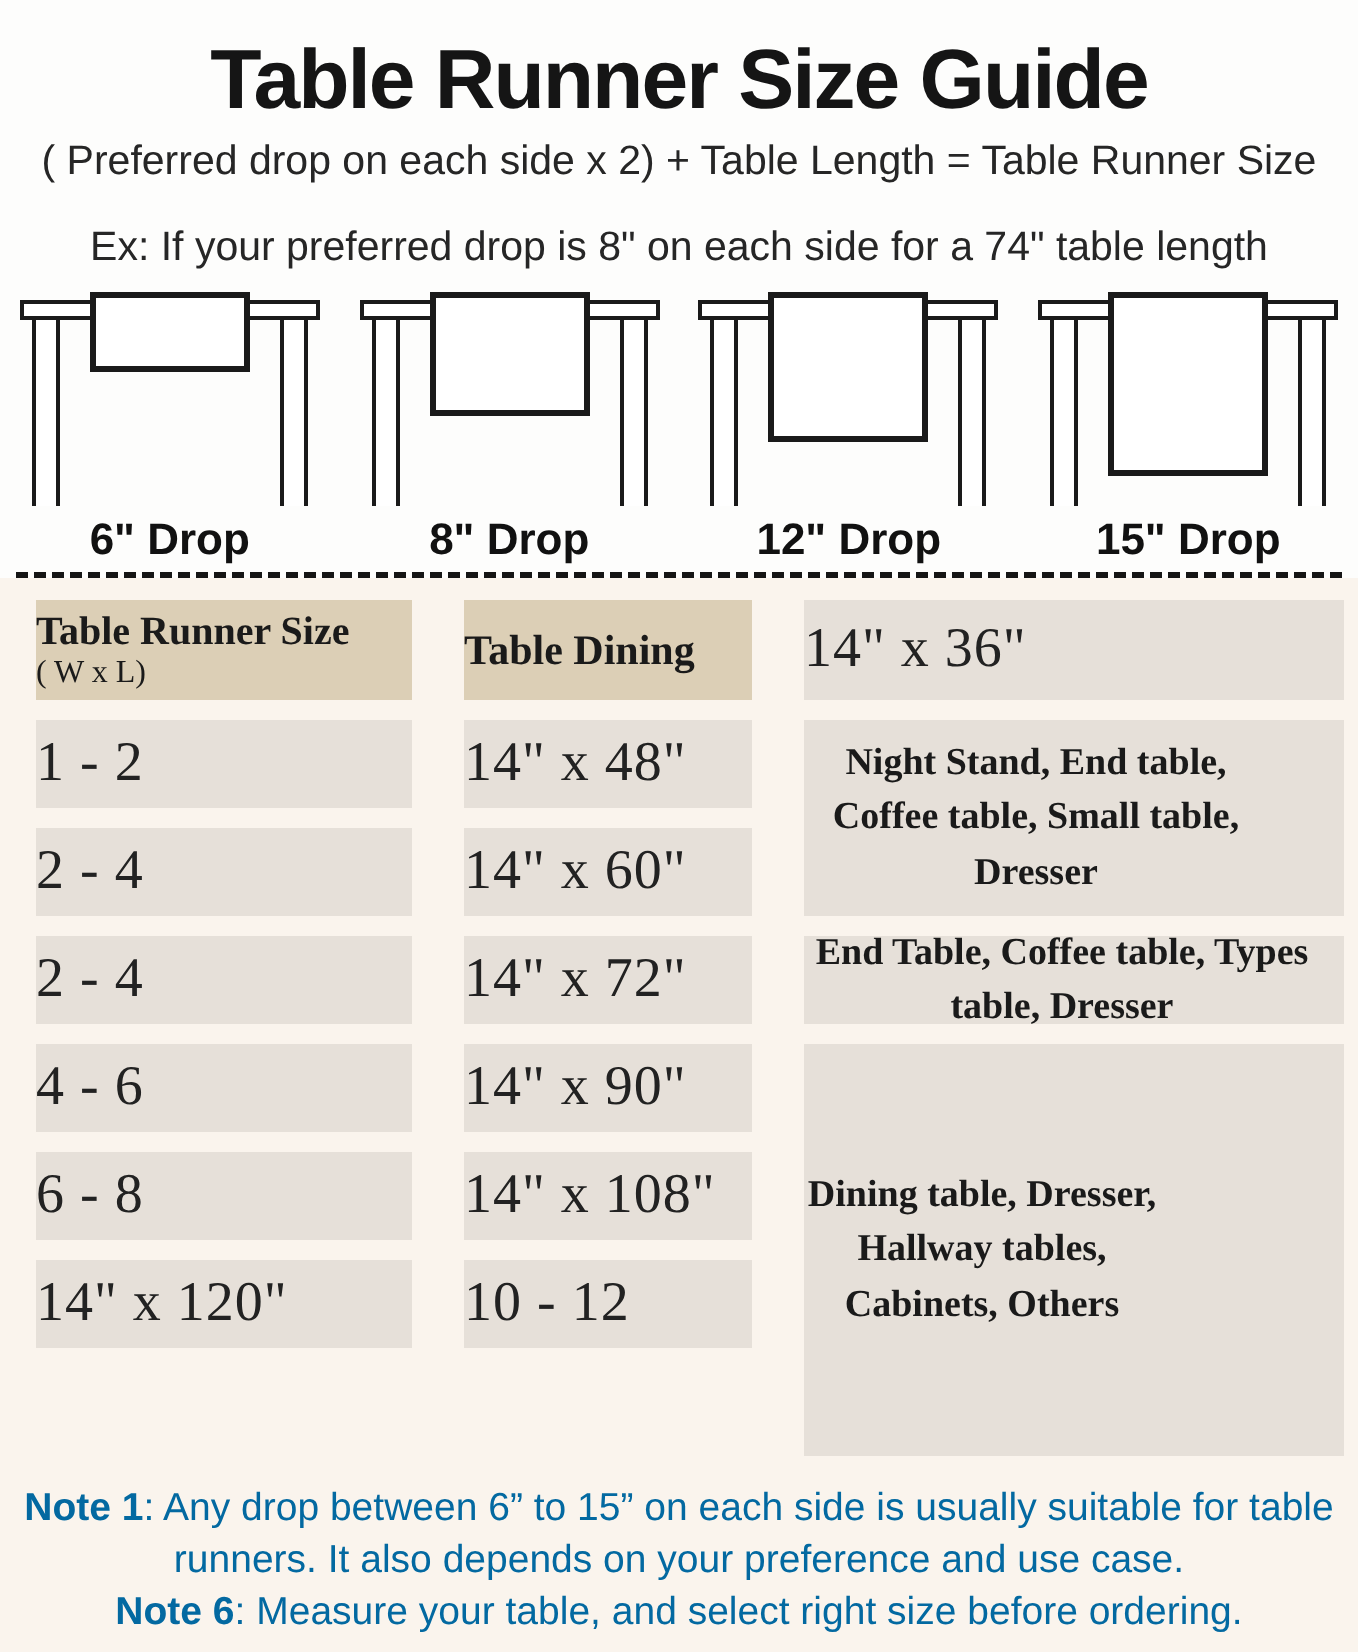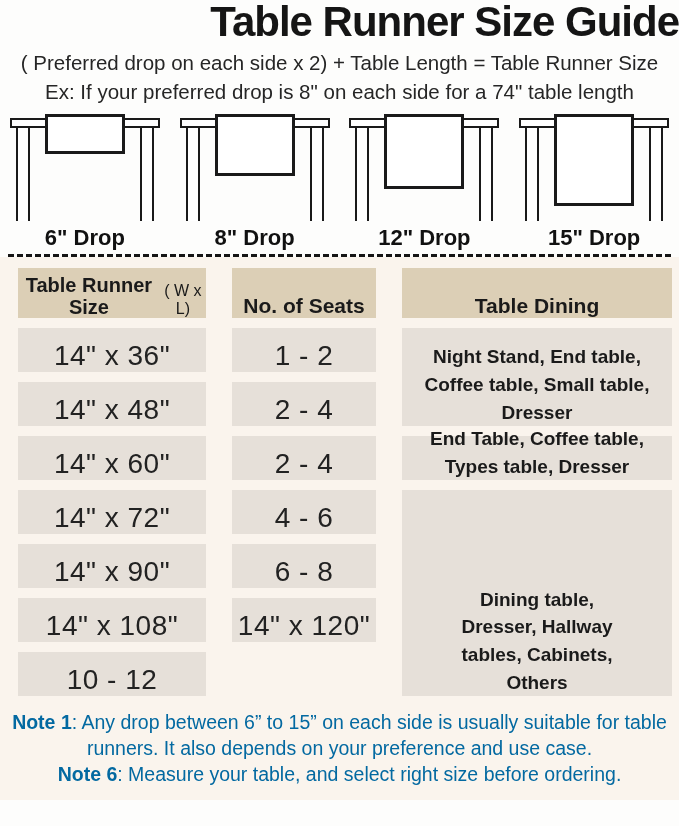--- a/index.html
+++ b/index.html
@@ -6,38 +6,38 @@
   html, body { width: 679px; height: 826px; overflow: hidden; }
   body {
     font-family: "Liberation Sans", "DejaVu Sans", sans-serif;
     background: #fdfdfc;
     color: #1d1d1d;
   }
 
   
   .top-section { background: #fdfdfc; }
   .page-title {
-    text-align: right;
+    text-align: center;
     font-size: 42px;
     font-weight: 800;
     letter-spacing: -1px;
     color: #151515;
-    padding-top: 0;
+    padding-top: 18px;
     line-height: 1.05;
   }
   .formula-line {
     text-align: center;
     font-size: 20.5px;
     margin-top: 7px;
     color: #262626;
   }
   .example-line {
     text-align: center;
     font-size: 20.5px;
-    margin-top: 5px;
+    margin-top: 19px;
     color: #262626;
   }
 
   
   .illustration-row {
     display: flex;
     margin-top: 7px;
     height: 112px;
   }
   .illus { position: relative; flex: 1 1 0; height: 112px; }
@@ -87,25 +87,26 @@
   }
   .size-table {
     display: grid;
     grid-template-columns: 188px 144px 270px;
     grid-template-rows: 50px repeat(7, 44px);
     column-gap: 26px;
     row-gap: 10px;
     padding: 11px 0 0 18px;
   }
   .cell {
-    display: flex; flex-direction: row;
-    align-items: flex-end; justify-content: center;
+    display: flex; flex-direction: column;
+    align-items: flex-start; justify-content: center;
     text-align: center;
     background: #e6e0d9;
     color: #1a1a1a;
+    font-family: Liberation Serif, serif;
   }
   .header-cell { background: #dccfb6; }
   .h-title { font-size: 20px; font-weight: 700; line-height: 1.1; }
   .h-sub   { font-size: 16px; font-weight: 400; margin-top: 1px; }
   .h-big   { font-size: 21px; font-weight: 700; }
   .val-cell { font-size: 28px; font-weight: 300; letter-spacing: 0.5px; color: #222222; }
   .types-cell { font-size: 19px; font-weight: 700; line-height: 1.45; }
   .types-inner-1 { max-width: 232px; }
   .types-inner-2 { max-width: 258px; }
   .types-inner-3 { max-width: 178px; }
@@ -167,21 +168,20 @@
   <hr class="dashed-divider">
 </div>
 
 <div class="bottom-section">
   <div class="size-table">
 
     <div class="cell header-cell">
       <div class="h-title">Table Runner Size</div>
       <div class="h-sub">( W x L)</div>
     </div>
-    <div class="cell header-cell h-big">No. of Seats</div>
     <div class="cell header-cell h-big">Table Dining</div>
 
     <div class="cell types-cell types-group-1">
       <div class="types-inner-1">Night Stand, End table, Coffee table, Small table, Dresser</div>
     </div>
     <div class="cell types-cell types-group-2">
       <div class="types-inner-2">End Table, Coffee table, Types table, Dresser</div>
     </div>
     <div class="cell types-cell types-group-3">
       <div class="types-inner-3">Dining table, Dresser, Hallway tables, Cabinets, Others</div>

